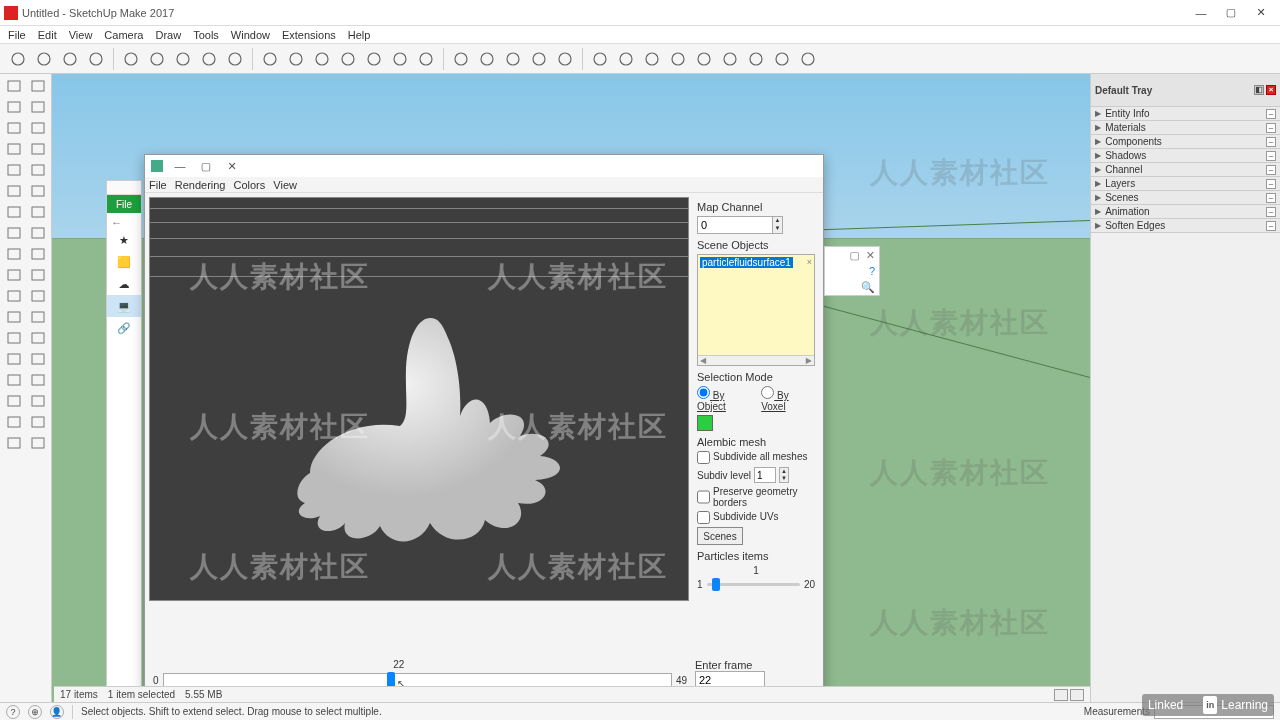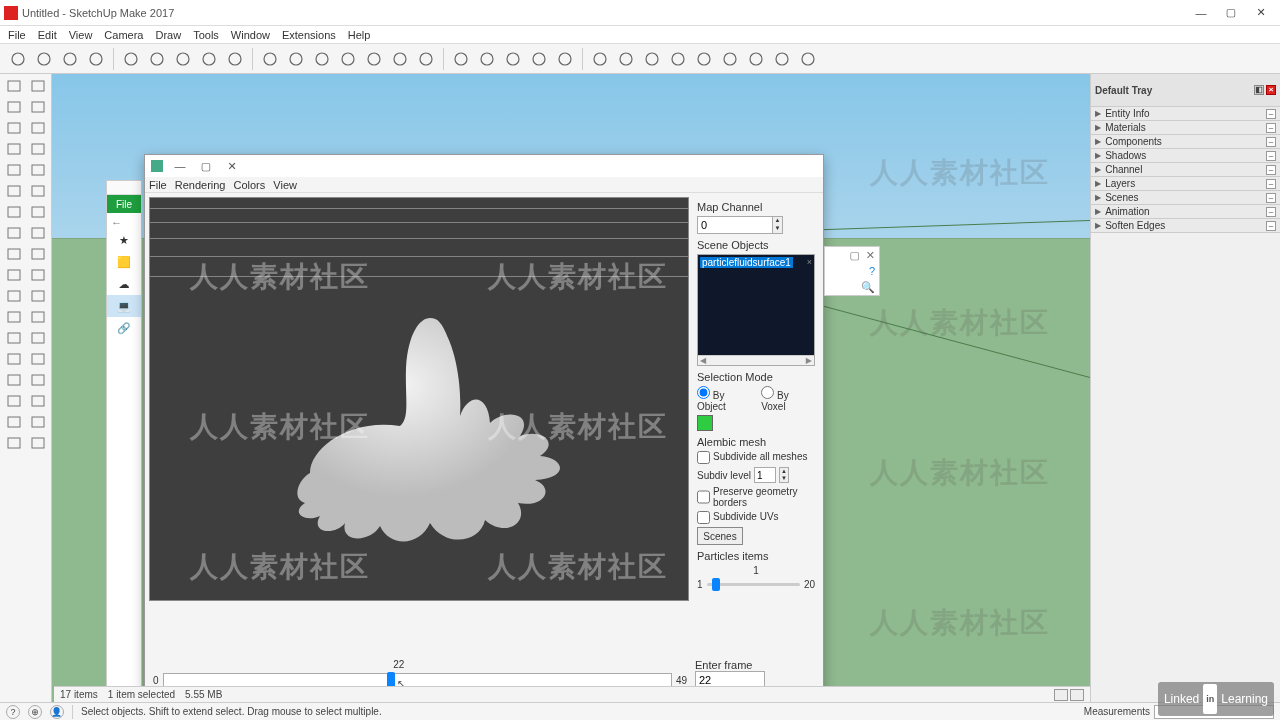--- a/index.html
+++ b/index.html
@@ -61,25 +61,25 @@
 .mesh-grid { position:absolute; top:0; left:0; right:0; height:90px; }
 .mesh-grid .gl { position:absolute; background:rgba(200,200,200,0.5); height:1px; width:100%; }
 .mesh-shape { position:absolute; top:100px; left:130px; width:300px; height:280px; }
 
 .dlg-side { flex: 1; background: #f4f4f4; padding: 2px 4px; display: flex; flex-direction: column; gap: 3px; font-size: 11px; color: #333; }
 .dlg-side .lbl { color: #333; margin-top:2px;}
 .dlg-side input[type="text"] { width: 76px; height: 18px; border: 1px solid #aaa; padding: 0 3px; font-size: 11px; background:#fff;}
 .dlg-side .spin-wrap { display:flex; }
 .dlg-side .spin { width:10px; display:flex; flex-direction:column; border:1px solid #aaa; border-left:none; background:#eee;}
 .dlg-side .spin div{ flex:1; font-size:6px; text-align:center; line-height:7px;}
-.dlg-side .listbox { height: 112px; border: 1px solid #aaa; background: #0f172a; padding: 2px; font-size: 10px; position:relative;}
+.dlg-side .listbox { height: 112px; border: 1px solid #aaa; background: #fef9c3; padding: 2px; font-size: 10px; position:relative;}
 .dlg-side .listbox .sel { background: #0078d7; color:#fff; padding:0 2px; display:inline-block;}
 .dlg-side .listbox .x { position:absolute; top:2px; right:2px; color:#888; font-size:9px;}
 .dlg-side .listbox .scroll { position:absolute; bottom:0; left:0; right:0; height:10px; display:flex; justify-content:space-between; padding:0 2px; font-size:8px; color:#888; background:#f0f0f0; border-top:1px solid #ccc;}
-.dlg-side .radio-row { display: flex; gap: 6px; align-items: flex-end; font-size:10px;}
+.dlg-side .radio-row { display: flex; gap: 6px; align-items: flex-end; font-size:10px;text-decoration:underline;}
 .dlg-side .swatch { width: 16px; height: 16px; background: #2ecc40; border: 1px solid #666; }
 .dlg-side .chk-row { display: flex; gap: 3px; font-size:10px;}
 .dlg-side .apply-btn { width: 46px; height: 18px; border: 1px solid #888; background: #eee; font-size: 10px; display:flex; align-items:center; justify-content:center;}
 .dlg-side .slider-row { display:flex; align-items:center; gap:4px; font-size:10px;}
 .dlg-side .slider-track { flex:1; height:3px; background:#ccc; position:relative; border-radius:2px;}
 .dlg-side .slider-thumb { position:absolute; top:-5px; width:8px; height:13px; background:#0a84ff; border-radius:2px;}
 .dlg-side .level-row { display:flex; align-items:center; gap:3px; font-size:10px;}
 .dlg-side .level-row input { width:22px; height:16px; border:1px solid #aaa; font-size:10px; padding:0 2px;}
 .dlg-side .level-row .spin2 { width:10px; height:16px; display:flex; flex-direction:column; border:1px solid #aaa;}
 .dlg-side .level-row .spin2 div{flex:1; font-size:6px; text-align:center; line-height:6px; background:#eee;}
@@ -108,21 +108,21 @@
 .statusbar { position:absolute; bottom:0; left:0; right:0; height:18px; background:#f5f5f5; border-top:1px solid #ccc; display:flex; align-items:center; padding:0 6px; gap:8px; font-size:10px; color:#444;}
 .statusbar .sb-icon { width:14px; height:14px; border:1px solid #aaa; border-radius:50%; display:flex; align-items:center; justify-content:center; font-size:9px;}
 .statusbar .sb-sep { width:1px; height:14px; background:#ccc; }
 .statusbar .measure { margin-left:auto; display:flex; align-items:center; gap:4px;}
 .statusbar .measure .box { width:120px; height:14px; border:1px solid #aaa; background:#fff;}
 
 
 .watermark { position:absolute; color:rgba(255,255,255,0.35); font-size:28px; font-weight:600; pointer-events:none; letter-spacing:2px;}
 .wm-dark { color:rgba(80,80,80,0.18);}
 .linkedin-badge { position:absolute; bottom:4px; right:6px; background:rgba(120,120,120,0.7); color:#fff; padding:2px 6px; border-radius:3px; font-size:12px; display:flex; align-items:center; gap:4px;}
-.linkedin-badge .sq { width:14px; height:30px; background:#fff; color:#555; font-size:9px; font-weight:bold; display:flex; align-items:center; justify-content:center; border-radius:2px;}
+.linkedin-badge .sq { width:14px; height:18px; background:#fff; color:#555; font-size:9px; font-weight:bold; display:flex; align-items:center; justify-content:center; border-radius:2px;margin-left:16px;}
 
 
 [data-bind]:empty::after{content:"";}
 </style>
 </head>
 <body>
 
 <div class="titlebar">
   <div class="icon"></div>
   <div class="title" data-bind="app.title">Untitled - SketchUp Make 2017</div>

